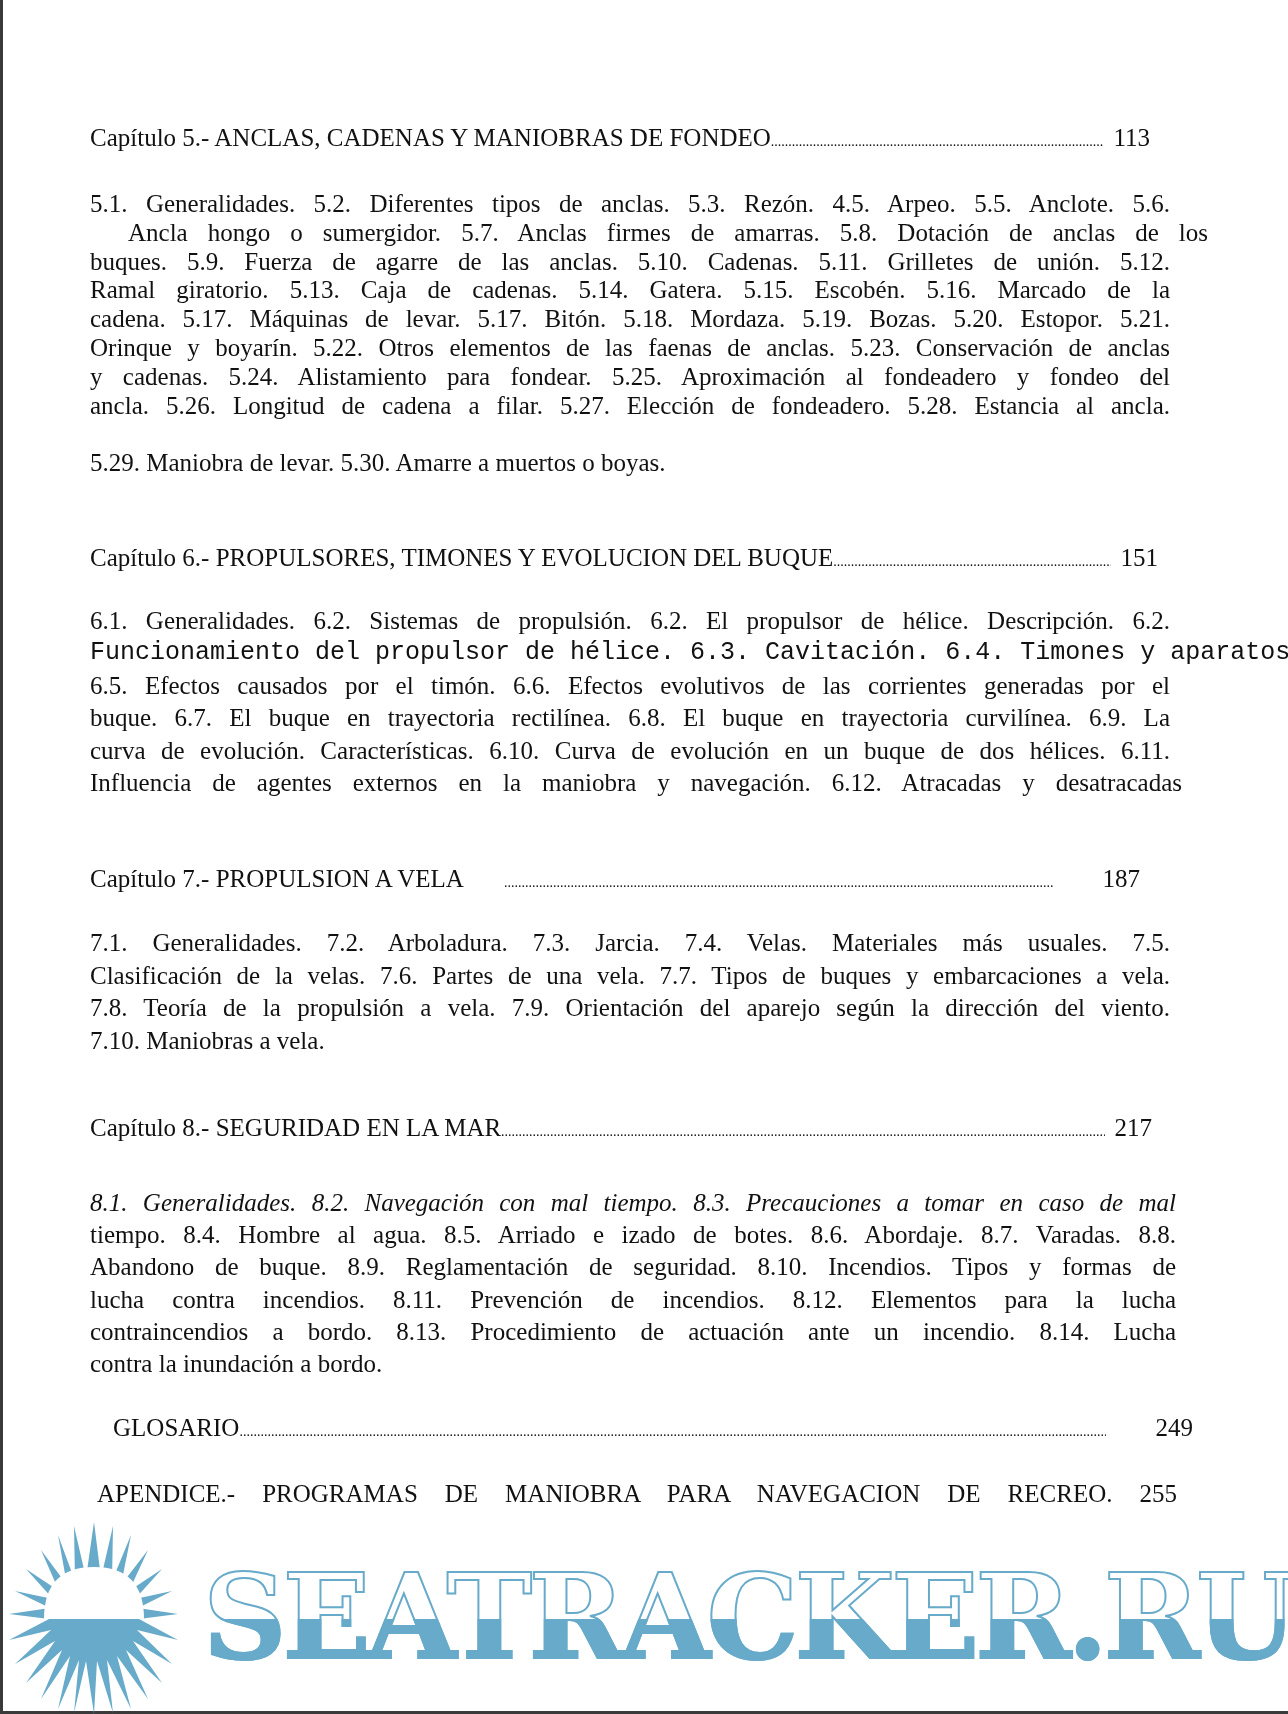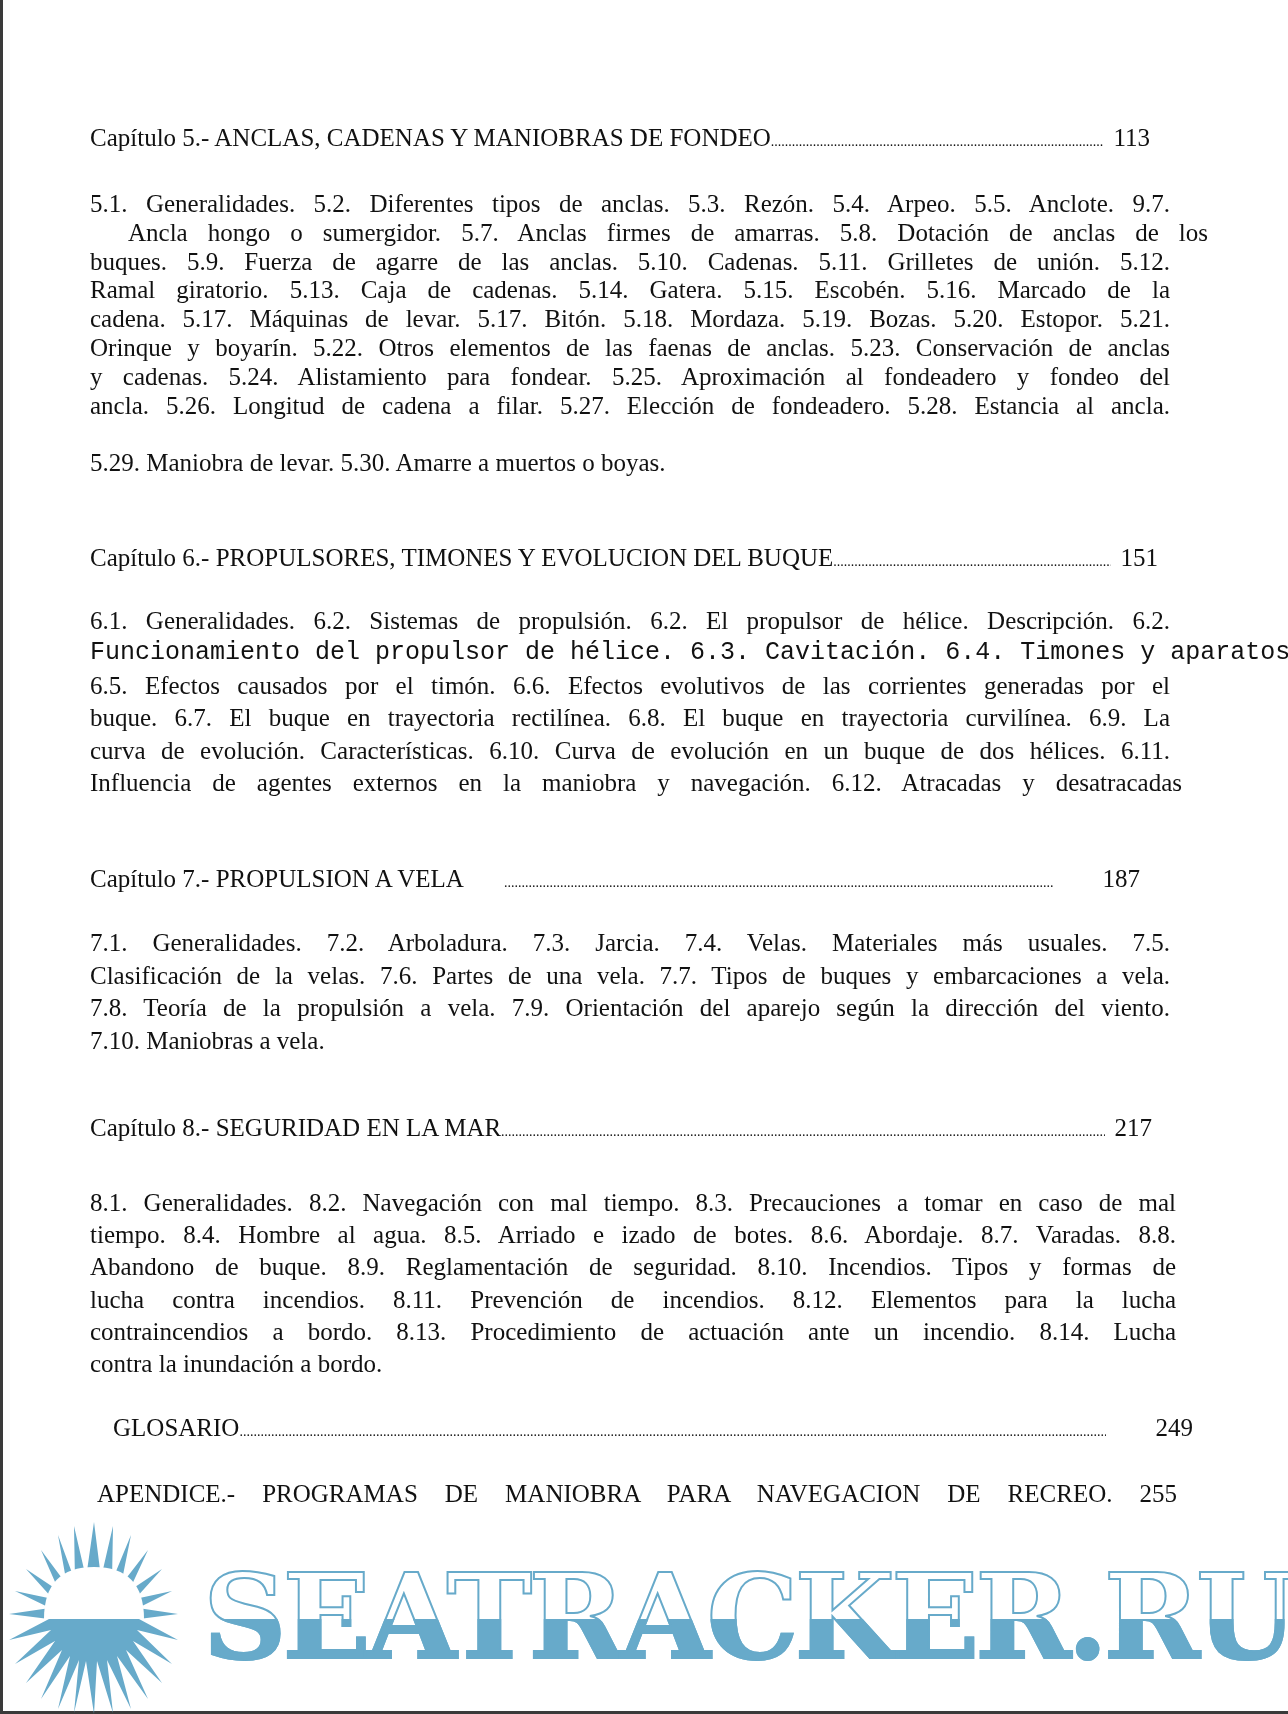--- a/index.html
+++ b/index.html
@@ -52,21 +52,21 @@
 <div class="page">
   <div class="border-left"></div>
   <div class="border-bottom"></div>
 
   <div class="toc-head" style="top:125px; width:1060px;text-align:center;">
     <span>Capítulo 5.- ANCLAS, CADENAS Y MANIOBRAS DE FONDEO</span>
     <span class="dots"></span>
     <span class="pg">113</span>
   </div>
   <div>
-    <div class="line" style="top:191px;">5.1. Generalidades. 5.2. Diferentes tipos de anclas. 5.3. Rezón. 5.4. Arpeo. 5.5. Anclote. 9.7.</div>
+    <div class="line" style="top:191px;">5.1. Generalidades. 5.2. Diferentes tipos de anclas. 5.3. Rezón. 4.5. Arpeo. 5.5. Anclote. 5.6.</div>
     <div class="line" style="top:220px;margin-left:38px;">Ancla hongo o sumergidor. 5.7. Anclas firmes de amarras. 5.8. Dotación de anclas de los</div>
     <div class="line" style="top:249px;">buques. 5.9. Fuerza de agarre de las anclas. 5.10. Cadenas. 5.11. Grilletes de unión. 5.12.</div>
     <div class="line" style="top:277px;">Ramal giratorio. 5.13. Caja de cadenas. 5.14. Gatera. 5.15. Escobén. 5.16. Marcado de la</div>
     <div class="line" style="top:306px;">cadena. 5.17. Máquinas de levar. 5.17. Bitón. 5.18. Mordaza. 5.19. Bozas. 5.20. Estopor. 5.21.</div>
     <div class="line" style="top:335px;">Orinque y boyarín. 5.22. Otros elementos de las faenas de anclas. 5.23. Conservación de anclas</div>
     <div class="line" style="top:364px;">y cadenas. 5.24. Alistamiento para fondear. 5.25. Aproximación al fondeadero y fondeo del</div>
     <div class="line" style="top:393px;">ancla. 5.26. Longitud de cadena a filar. 5.27. Elección de fondeadero. 5.28. Estancia al ancla.</div>
     <div class="line last" style="top:450px;">5.29. Maniobra de levar. 5.30. Amarre a muertos o boyas.</div>
   </div>
 
@@ -95,21 +95,21 @@
     <div class="line" style="top:995px;">7.8. Teoría de la propulsión a vela. 7.9. Orientación del aparejo según la dirección del viento.</div>
     <div class="line last" style="top:1028px;">7.10. Maniobras a vela.</div>
   </div>
 
   <div class="toc-head" style="top:1115px; width:1062px;">
     <span>Capítulo 8.- SEGURIDAD EN LA MAR</span>
     <span class="dots"></span>
     <span class="pg">217</span>
   </div>
   <div>
-    <div class="line" style="top:1190px; width:1086px;">8.1. Generalidades. 8.2. Navegación con mal tiempo. 8.3. Precauciones a tomar en caso de mal</div>
+    <div class="line" style="top:1190px; width:1086px;font-style:italic;">8.1. Generalidades. 8.2. Navegación con mal tiempo. 8.3. Precauciones a tomar en caso de mal</div>
     <div class="line" style="top:1222px; width:1086px;">tiempo. 8.4. Hombre al agua. 8.5. Arriado e izado de botes. 8.6. Abordaje. 8.7. Varadas. 8.8.</div>
     <div class="line" style="top:1254px; width:1086px;">Abandono de buque. 8.9. Reglamentación de seguridad. 8.10. Incendios. Tipos y formas de</div>
     <div class="line" style="top:1287px; width:1086px;">lucha contra incendios. 8.11. Prevención de incendios. 8.12. Elementos para la lucha</div>
     <div class="line" style="top:1319px; width:1086px;">contraincendios a bordo. 8.13. Procedimiento de actuación ante un incendio. 8.14. Lucha</div>
     <div class="line last" style="top:1351px;">contra la inundación a bordo.</div>
   </div>
 
   <div class="toc-head" style="top:1415px; left:97px; width:1080px;margin-left:16px;">
     <span>GLOSARIO</span>
     <span class="dots" style="margin-right:50px;"></span>

